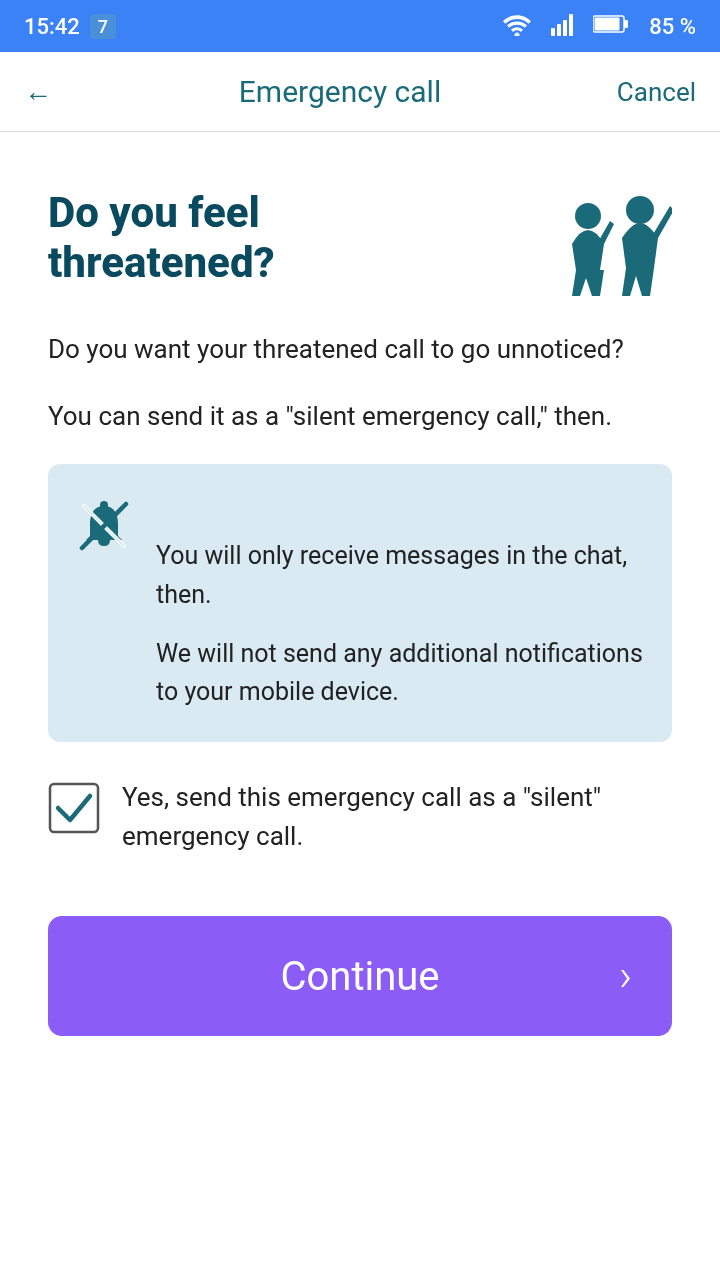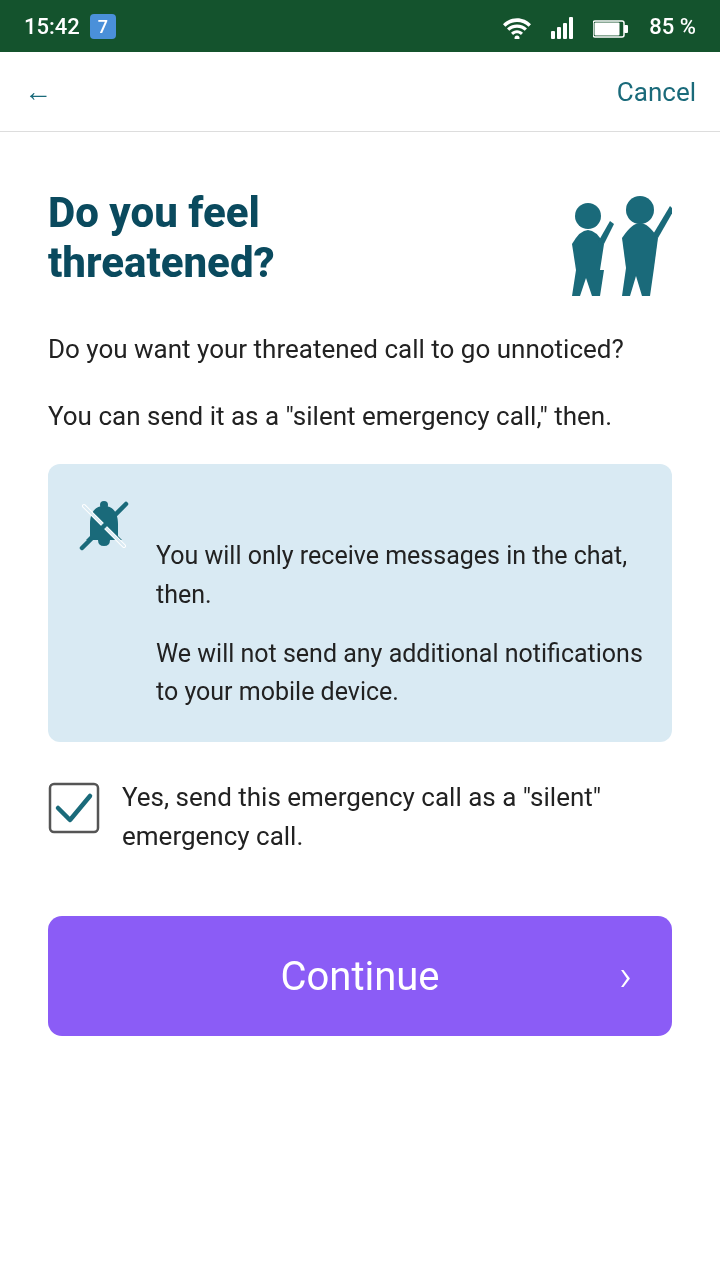--- a/index.html
+++ b/index.html
@@ -7,32 +7,32 @@
     body {
       width: 720px;
       min-height: 1280px;
       font-family: 'Roboto', Arial, sans-serif;
       background: #fff;
       overflow-x: hidden;
     }
 
     
     .status-bar {
-      background: #14532d;
+      background: #3b82f6;
       color: #fff;
       height: 52px;
       display: flex;
       align-items: center;
       justify-content: space-between;
       padding: 0 24px;
       font-size: 22px;
       font-weight: 500;
     }
     .status-left { display: flex; align-items: center; gap: 10px; }
-    .status-right { display: flex; align-items: flex-end; gap: 20px; }
+    .status-right { display: flex; align-items: flex-start; gap: 20px; }
 
     
     .app-bar {
       background: #fff;
       height: 80px;
       display: flex;
       align-items: center;
       justify-content: space-between;
       padding: 0 24px;
       border-bottom: 1px solid #ddd;
@@ -198,20 +198,21 @@
       <rect x="0" y="2" width="31" height="16" rx="2" stroke="white" stroke-width="1.5" fill="none"></rect>
       <rect x="31" y="6" width="4" height="8" rx="1" fill="white"></rect>
       <rect x="1.5" y="3.5" width="25" height="13" rx="1" fill="white"></rect>
     </svg>
     <span>85 %</span>
   </div>
 </div>
 
 <div class="app-bar">
   <div class="app-bar-back">←</div>
+  <div class="app-bar-center">Emergency call</div>
   <div class="app-bar-cancel">Cancel</div>
 </div>
 
 <div class="main">
 
   <div class="header-section">
     <div class="header-title">Do you feel threatened?</div>
 
     <svg class="header-icon" viewBox="0 0 130 110" xmlns="http://www.w3.org/2000/svg">
 

